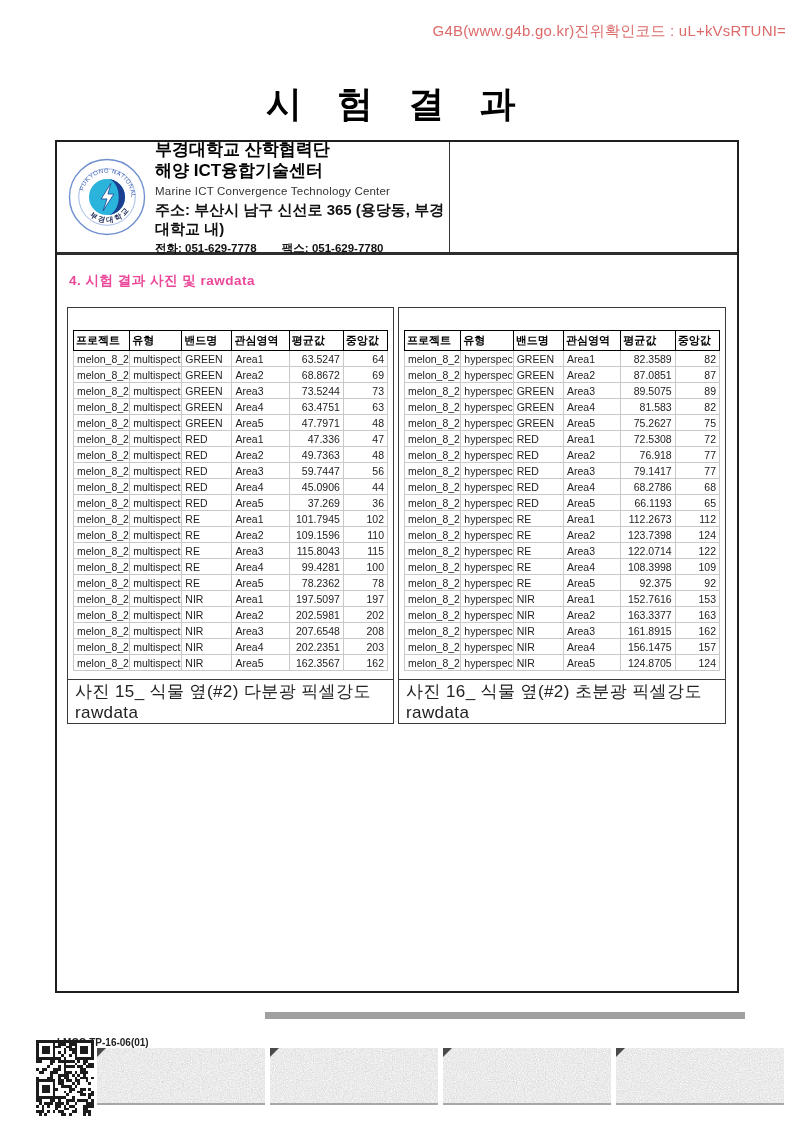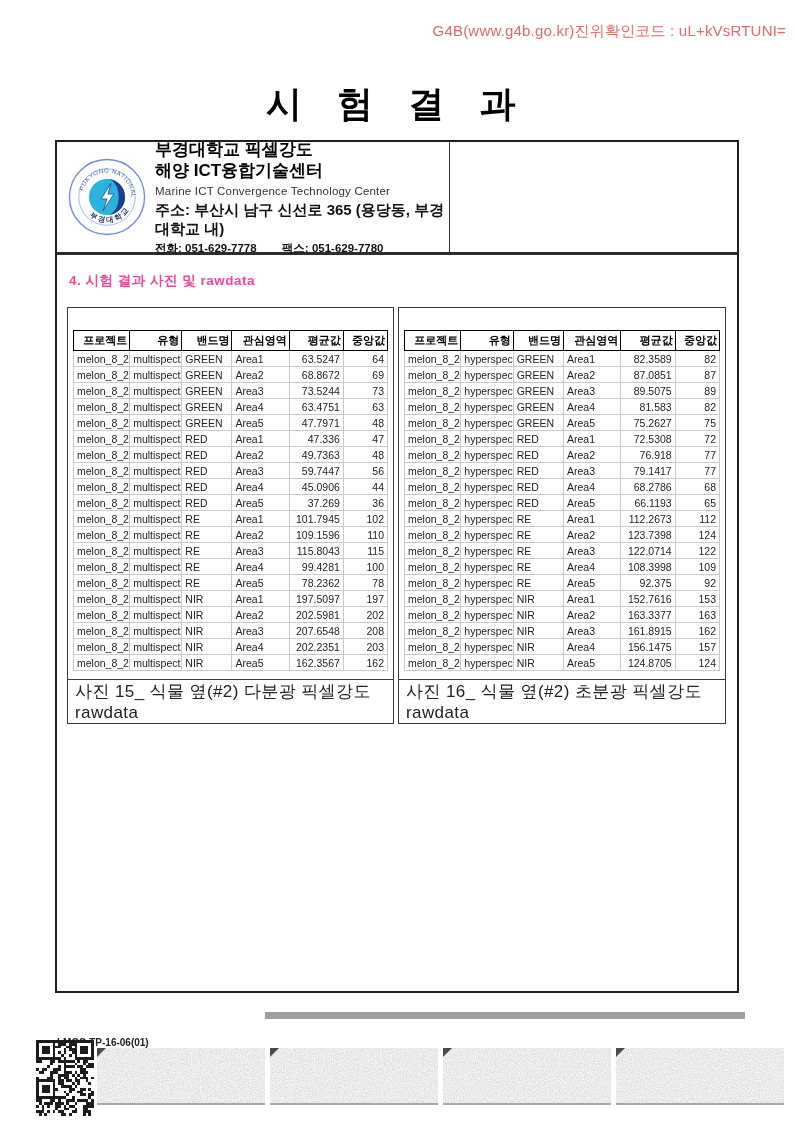--- a/index.html
+++ b/index.html
@@ -45,21 +45,21 @@
   
   .tbl-container{
     position:absolute;top:165px;height:417px;border:1.5px solid #3a3a3a;box-sizing:border-box;
     display:flex;flex-direction:column;background:#fff;
   }
   .tbl-container.left{left:10px;width:327px;}
   .tbl-container.right{left:341px;width:328px;}
   .xl-wrap{margin:22px 5px 0 5px;flex:0 0 auto;}
   table.xl{border-collapse:collapse;width:100%;table-layout:fixed;font-size:10.5px;}
   table.xl th{
-    border:1px solid #000;font-weight:bold;text-align:right;color:#000;
+    border:1px solid #000;font-weight:bold;text-align:left;color:#000;
     padding:2px 2px;height:14px;background:#fff;font-size:11px;
   }
   table.xl td{
     border:1px solid #c9c9c9;padding:0.5px 3px;color:#222;height:14px;
     white-space:nowrap;overflow:visible;
   }
   table.xl td.txt{text-align:left;}
   table.xl td.num{text-align:right;}
   table.xl col.c1{width:56px;} table.xl col.c2{width:52px;} table.xl col.c3{width:50px;}
   table.xl col.c4{width:57px;} table.xl col.c5{width:54px;} table.xl col.c6{width:44px;}
@@ -109,21 +109,21 @@
             </text>
             <text font-size="7.5" fill="#1d2a56" font-weight="bold" font-family="Liberation Sans, sans-serif">
               <textPath href="#arcBot" startOffset="26%">부 경 대 학 교</textPath>
             </text>
             <circle cx="40" cy="40" r="18.5" fill="#2ab4dc"></circle>
             <path d="M 40 21.5 A 18.5 18.5 0 0 1 40 58.5 A 12 18.5 0 0 0 40 21.5 Z" fill="#1c3e90"></path>
             <path d="M 44 26 L 34 42 L 40 42 L 36 54 L 47 37 L 41 37 Z" fill="#ffffff" stroke="#1c3e90" stroke-width="0.8"></path>
           </svg>
         </div>
         <div class="org-text">
-          <div class="org-name">부경대학교 픽셀강도</div>
+          <div class="org-name">부경대학교 산학협력단</div>
           <div class="org-name">해양 ICT융합기술센터</div>
           <div class="org-en">Marine ICT Convergence Technology Center</div>
           <div class="org-addr">주소: 부산시 남구 신선로 365 (용당동, 부경대학교 내)</div>
           <div class="org-tel">
             <span>전화: 051-629-7778</span>
             <span class="fax">팩스:  051-629-7780</span>
           </div>
         </div>
       </div>
       <div class="hdr-cell-empty"></div>

